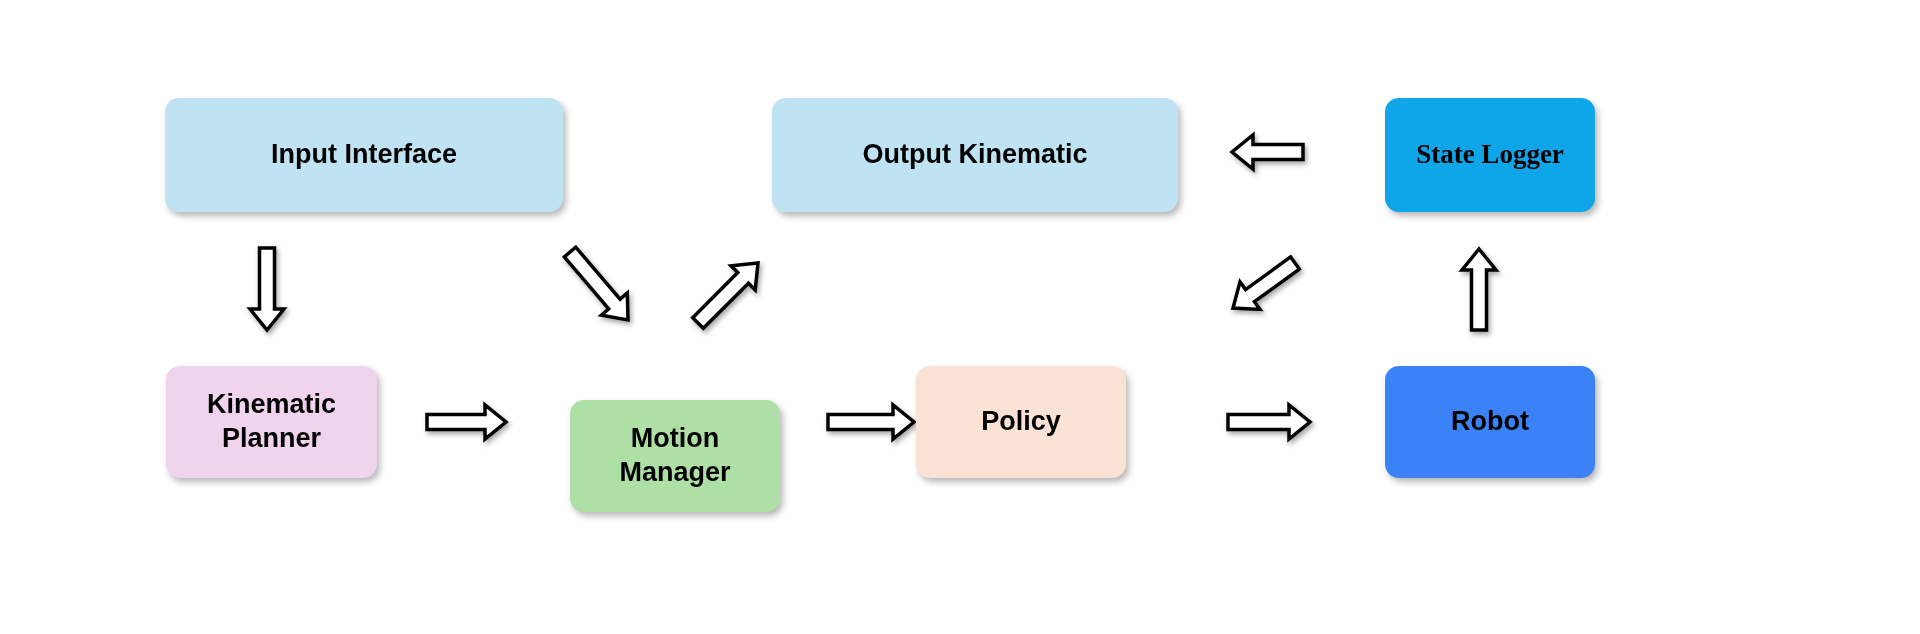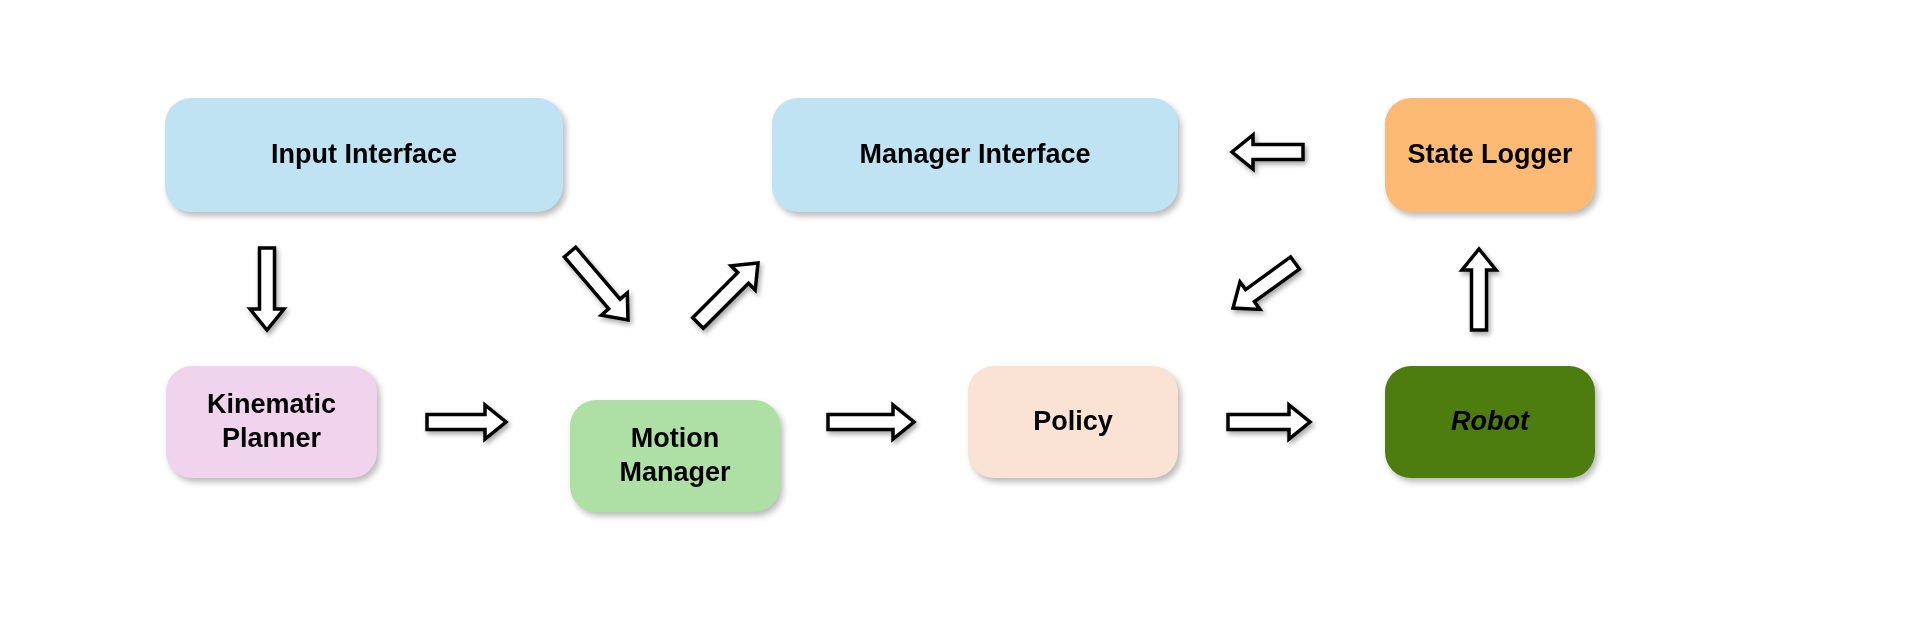--- a/index.html
+++ b/index.html
@@ -25,21 +25,21 @@
   .block-arrow {
     fill: #ffffff;
     stroke: #000000;
     stroke-width: 3.5;
     stroke-linejoin: miter;
     stroke-miterlimit: 12;
     filter: drop-shadow(2.5px 3.5px 2.5px rgba(0,0,0,0.35));
   }
   .node {
     position: absolute;
-    border-radius: 26px;
+    border-radius: 14px;
     display: flex;
     align-items: center;
     justify-content: center;
     text-align: center;
     box-sizing: border-box;
     padding: 6px 12px;
     font-weight: 700;
     font-size: 27px;
     line-height: 1.25;
     color: #000000;
@@ -62,30 +62,30 @@
       <polygon points="1228.0,429.5 1289.0,429.5 1289.0,439.0 1310.0,422.0 1289.0,405.0 1289.0,414.5 1228.0,414.5" class="block-arrow"></polygon>
       <polygon points="1303.0,144.5 1253.0,144.5 1253.0,135.0 1232.0,152.0 1253.0,169.0 1253.0,159.5 1303.0,159.5" class="block-arrow"></polygon>
       <polygon points="1290.6,256.9 1245.6,289.6 1240.0,281.9 1233.0,308.0 1260.0,309.4 1254.4,301.7 1299.4,269.1" class="block-arrow"></polygon>
       <polygon points="1486.5,330.0 1486.5,270.0 1496.0,270.0 1479.0,249.0 1462.0,270.0 1471.5,270.0 1471.5,330.0" class="block-arrow"></polygon>
     </svg>
 
 <div class="node" style="left: 165px; top: 98px; width: 398px; height: 114px; background: rgb(191, 227, 242);">
       <span class="node-label">Input Interface</span>
     </div>
     <div class="node" style="left: 772px; top: 98px; width: 406px; height: 114px; background: rgb(191, 227, 242);">
-      <span class="node-label">Manager Interface</span>
+      <span class="node-label">Output Kinematic</span>
     </div>
-    <div class="node" style="left: 1385px; top: 98px; width: 210px; height: 114px; background: #fdba74;">
+    <div class="node" style="left: 1385px; top: 98px; width: 210px; height: 114px; background: #0ea5e9; font-family: Liberation Serif, serif;">
       <span class="node-label">State Logger</span>
     </div>
     <div class="node" style="left: 166px; top: 366px; width: 211px; height: 112px; background: rgb(240, 211, 237); align-items: center;">
       <span class="node-label">Kinematic Planner</span>
     </div>
     <div class="node" style="left: 570px; top: 366px; width: 210px; height: 112px; background: rgb(174, 223, 164); margin-top: 34px;">
       <span class="node-label">Motion Manager</span>
     </div>
-    <div class="node" style="left: 968px; top: 366px; width: 210px; height: 112px; background: rgb(250, 226, 213);">
+    <div class="node" style="left: 916px; top: 366px; width: 210px; height: 112px; background: rgb(250, 226, 213);">
       <span class="node-label">Policy</span>
     </div>
-    <div class="node" style="left: 1385px; top: 366px; width: 210px; height: 112px; background: #4d7c0f; font-style: italic;">
+    <div class="node" style="left: 1385px; top: 366px; width: 210px; height: 112px; background: #3b82f6;">
       <span class="node-label">Robot</span>
     </div>
   </div>
 
 </body></html>

